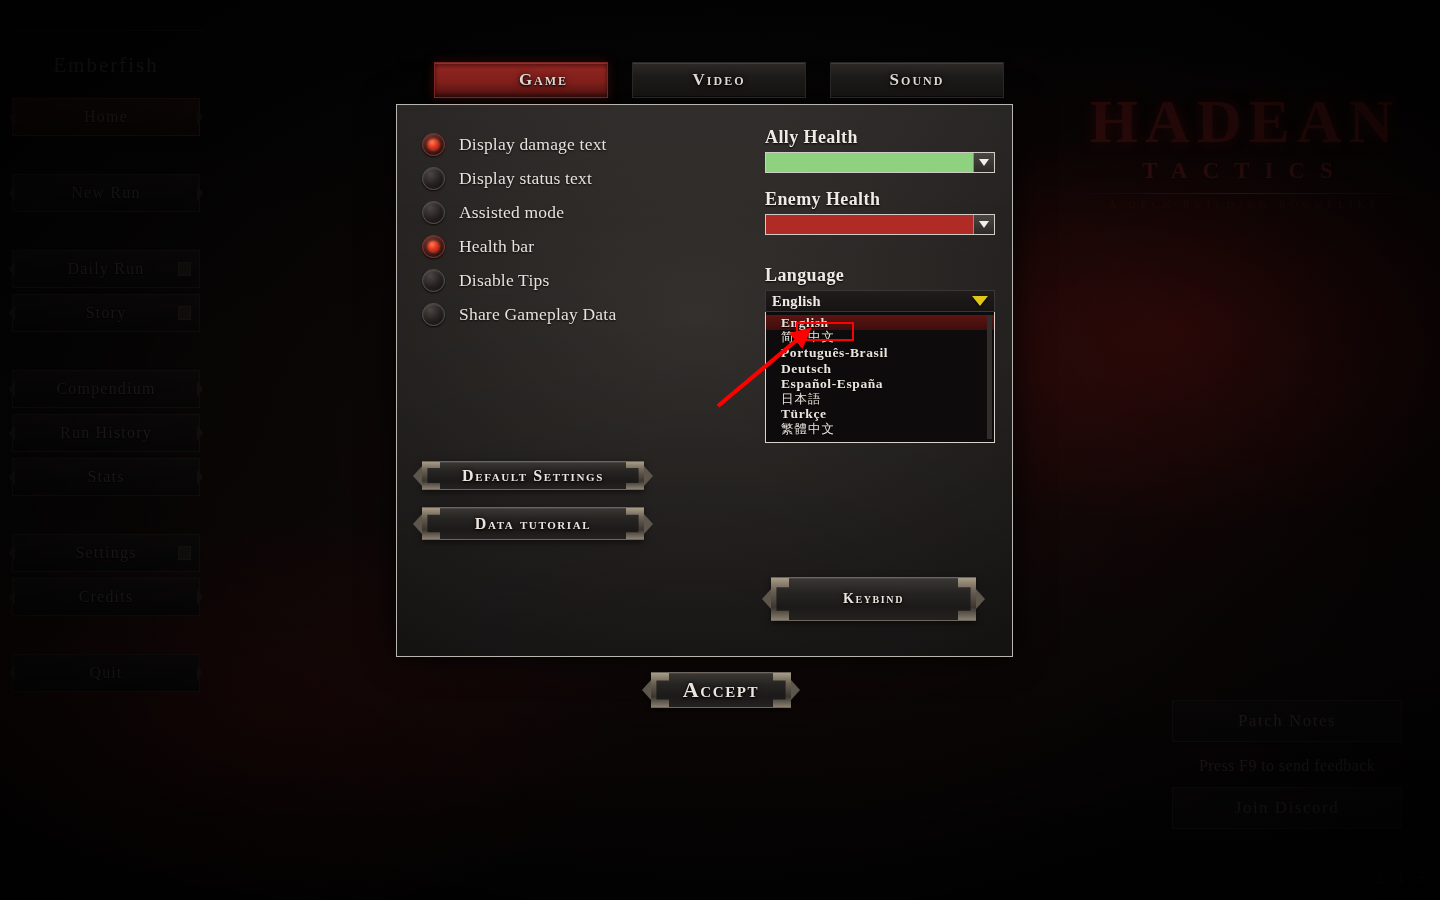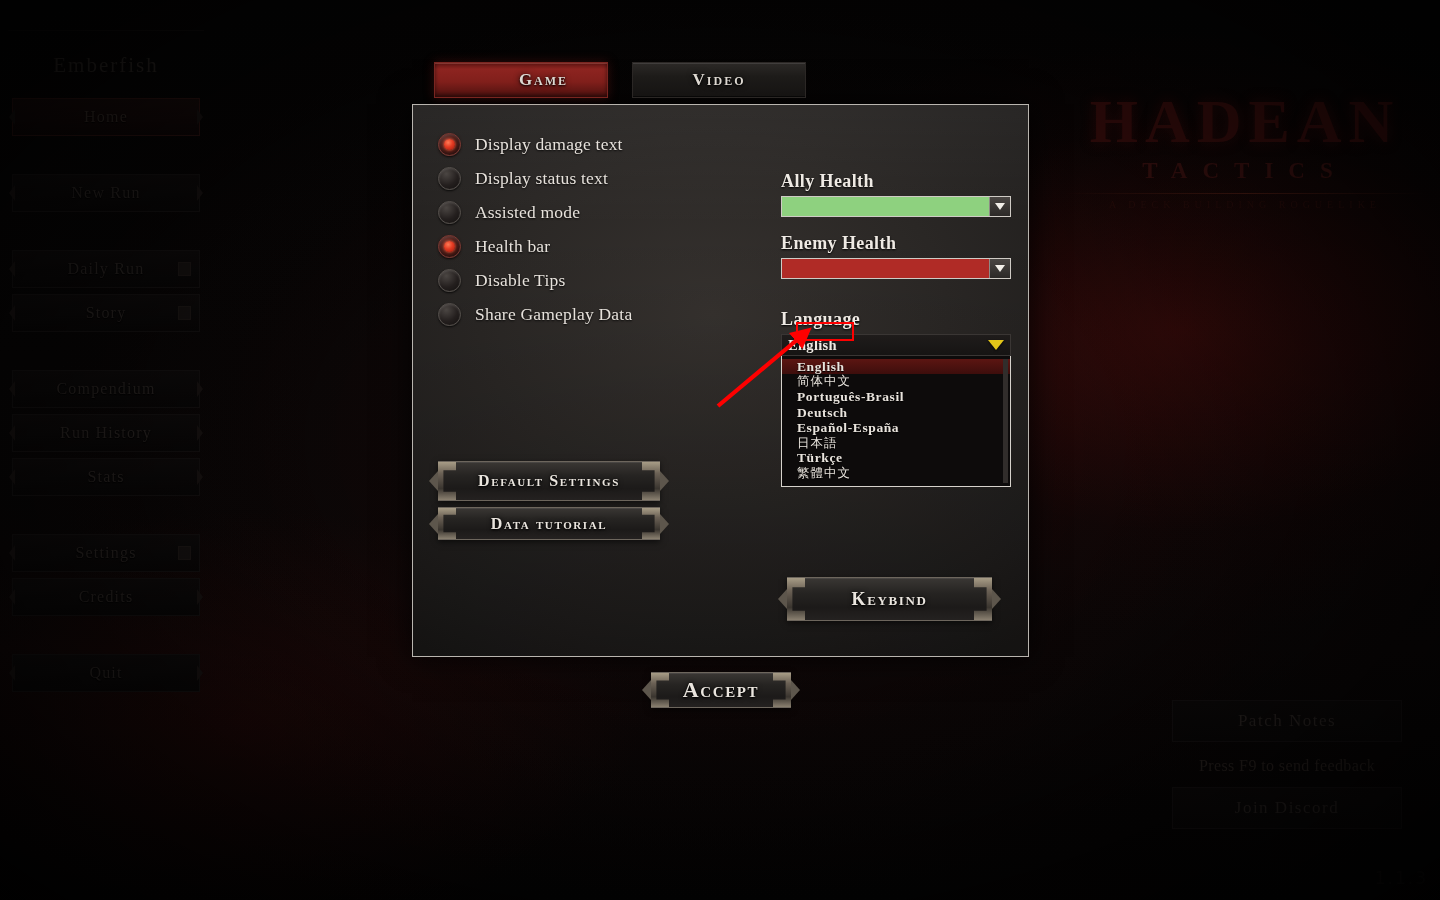--- a/index.html
+++ b/index.html
@@ -193,21 +193,21 @@
   .tab.active {
     border: 1px solid #7a2520;
     background: linear-gradient(180deg, #5e1512 0%, #8d2420 18%, #811f1b 55%, #4d110f 100%);
     box-shadow: inset 0 1px 0 rgba(255,160,150,0.25), inset 0 -2px 4px rgba(0,0,0,0.55), 0 0 10px rgba(130,30,25,0.35);
     padding-left: 45px;
   }
 
   
   #panel {
     position: absolute;
-    left: 412px;
+    left: 396px;
     top: 104px;
     width: 617px;
     height: 553px;
     border: 1px solid #b9b5af;
     background:
       radial-gradient(ellipse 520px 400px at 300px 210px, #36322f 0%, #2a2725 45%, #201e1d 80%, #1a1817 100%);
     box-shadow: 0 0 30px rgba(0,0,0,0.85);
     z-index: 5;
   }
   #panel::before {
@@ -263,21 +263,20 @@
     letter-spacing: 0.2px;
     text-shadow: 0 1px 2px rgba(0,0,0,0.85);
   }
 
   
   #selects {
     position: absolute;
     left: 368px;
     top: 22px;
     width: 230px;
-    margin-top: 44px;
   }
   .sel-label {
     font-size: 18px;
     font-weight: bold;
     color: #efeae4;
     letter-spacing: 0.4px;
     text-shadow: 0 1px 2px #000;
     margin-bottom: 4px;
   }
   .color-select {
@@ -427,24 +426,24 @@
     border-bottom: 10px solid transparent;
     border-right: 9px solid #5d564c;
   }
   .orn-btn .tip.r {
     right: -9px;
     border-top: 10px solid transparent;
     border-bottom: 10px solid transparent;
     border-left: 9px solid #5d564c;
   }
 
-  #btn-default   { position: absolute; left: 25px;  top: 356px; width: 222px; height: 40px; text-align: right; }
+  #btn-default   { position: absolute; left: 25px;  top: 356px; width: 222px; height: 29px; text-align: right; }
   #btn-tutorial  { position: absolute; left: 25px;  top: 402px; width: 222px; height: 33px; }
   #btn-erase     { position: absolute; left: 25px;  top: 478px; width: 240px; height: 35px; }
-  #btn-keybind   { position: absolute; left: 374px; top: 472px; width: 205px; height: 44px; font-size: 18px; }
+  #btn-keybind   { position: absolute; left: 374px; top: 472px; width: 205px; height: 44px; font-size: 14px; }
 
   #btn-accept {
     position: absolute;
     left: 651px;
     top: 672px;
     width: 140px;
     height: 36px;
     z-index: 6;
     font-size: 22px;
   }
@@ -544,20 +543,23 @@
 </div>
 
 <div id="watermark">1.1.3</div>
 
 <div id="tabs">
   <div class="tab active">
     <span>Game</span>
   </div>
   <div class="tab">
     <span>Video</span>
+  </div>
+  <div class="tab">
+    <span>Sound</span>
   </div>
 </div>
 
 <div id="panel">
 
   <div id="options">
     <div class="opt-row">
       <span class="radio on"></span>
       <span class="opt-label">Display damage text</span>
     </div>

